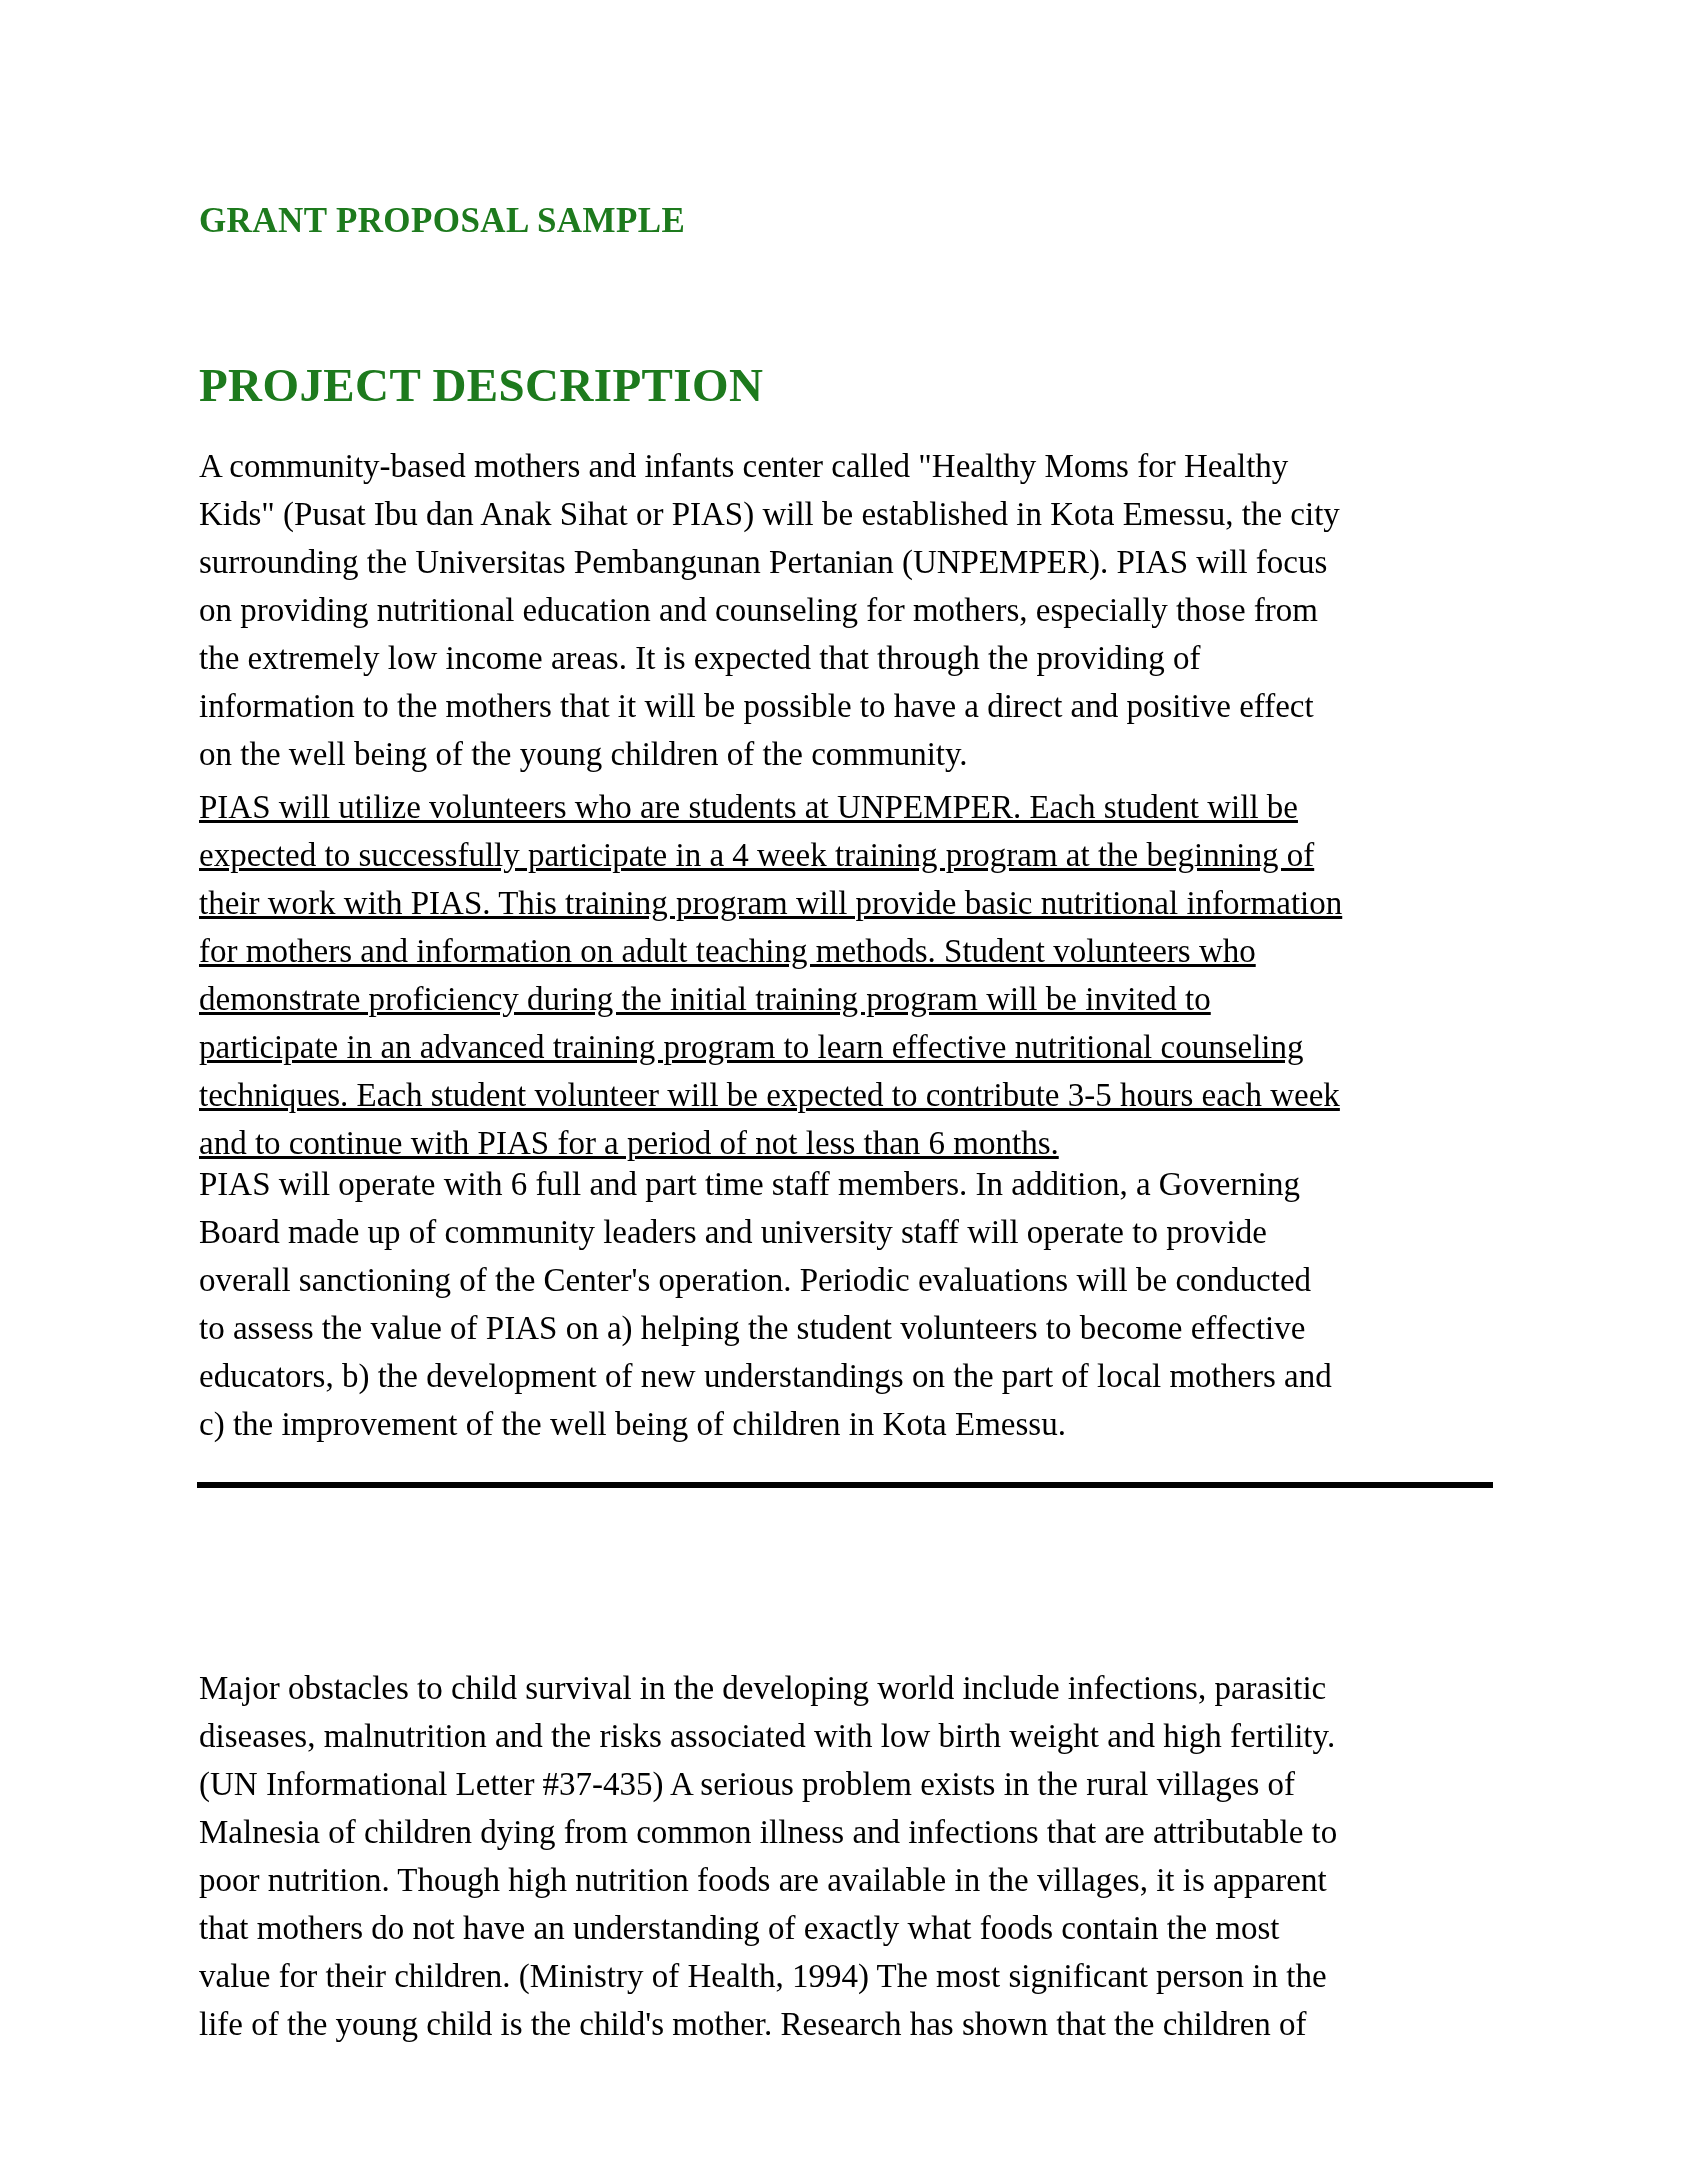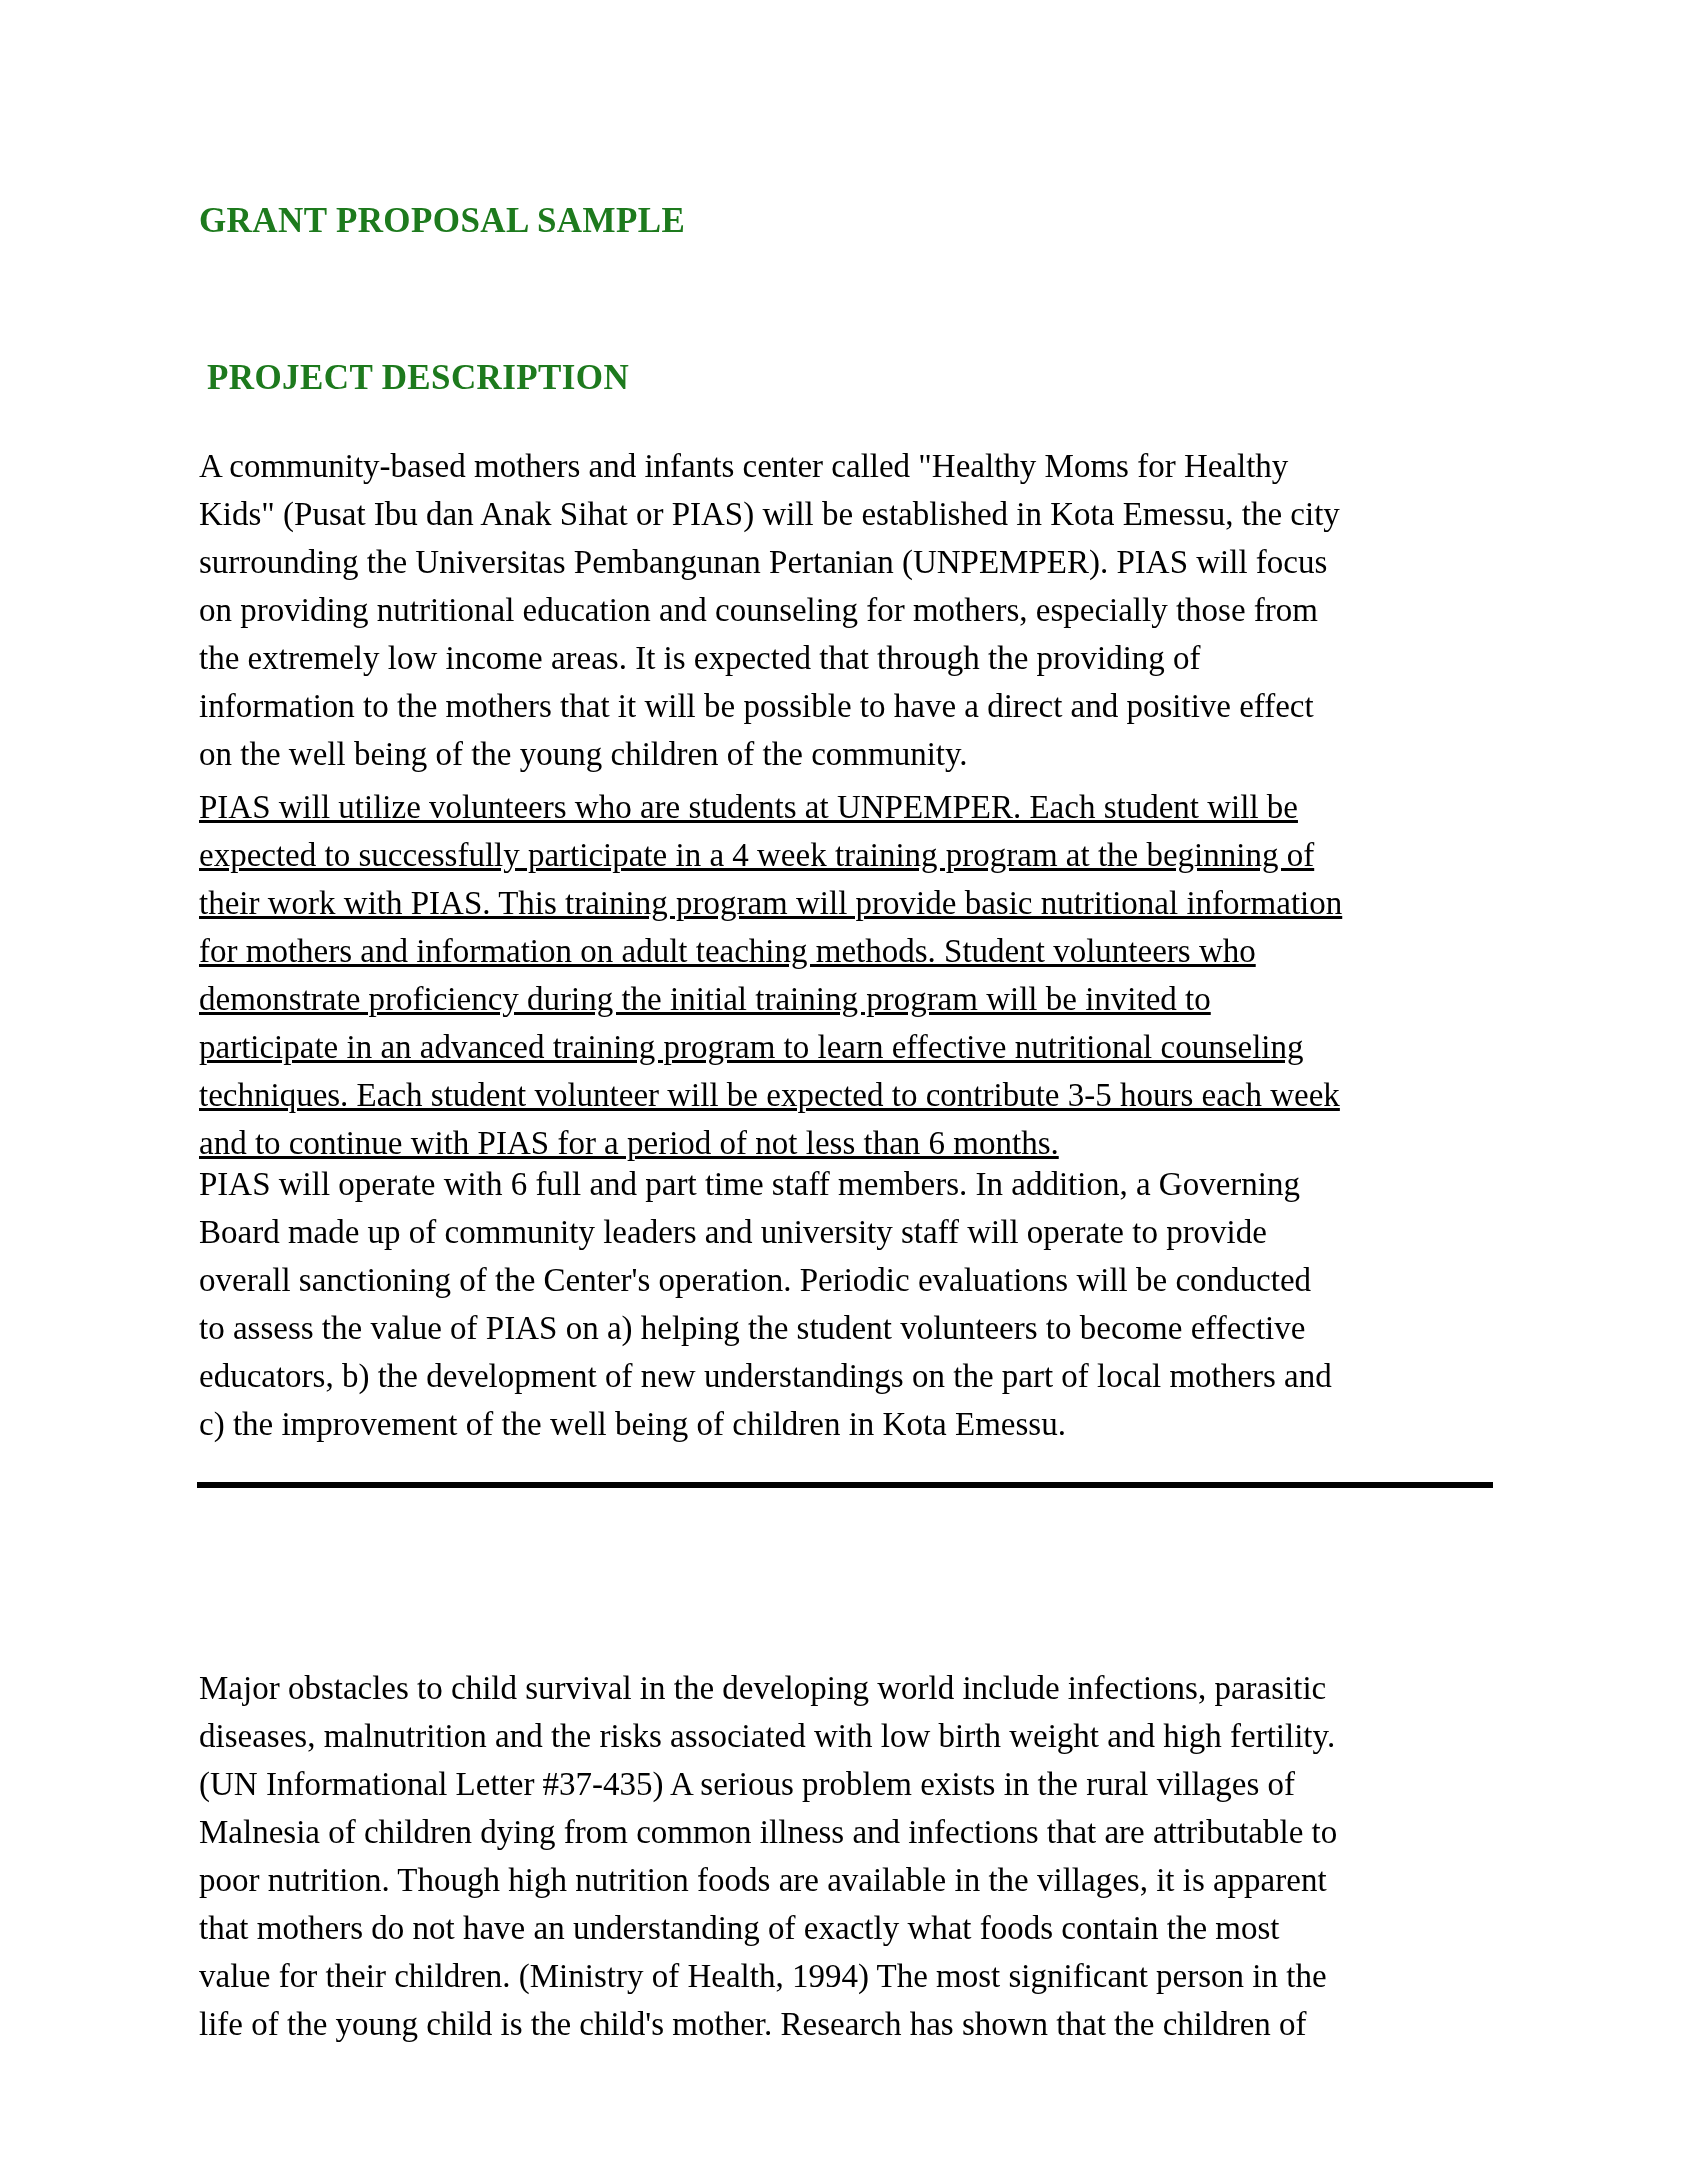--- a/index.html
+++ b/index.html
@@ -30,22 +30,22 @@
     left: 199px;
     top: 201px;
     font-size: 35px;
     font-weight: bold;
     color: var(--accent);
     letter-spacing: 0.4px;
     white-space: nowrap;
   }
   .section-heading {
     position: absolute;
-    left: 207px;
-    font-size: 35px;
+    left: 199px;
+    font-size: 47px;
     font-weight: bold;
     color: var(--accent);
     letter-spacing: 0.4px;
     white-space: nowrap;
   }
   .heading-1 { top: 358px; }
   .heading-2 { top: 1530px; }
   .paragraph {
     position: absolute;
     left: 199px;

